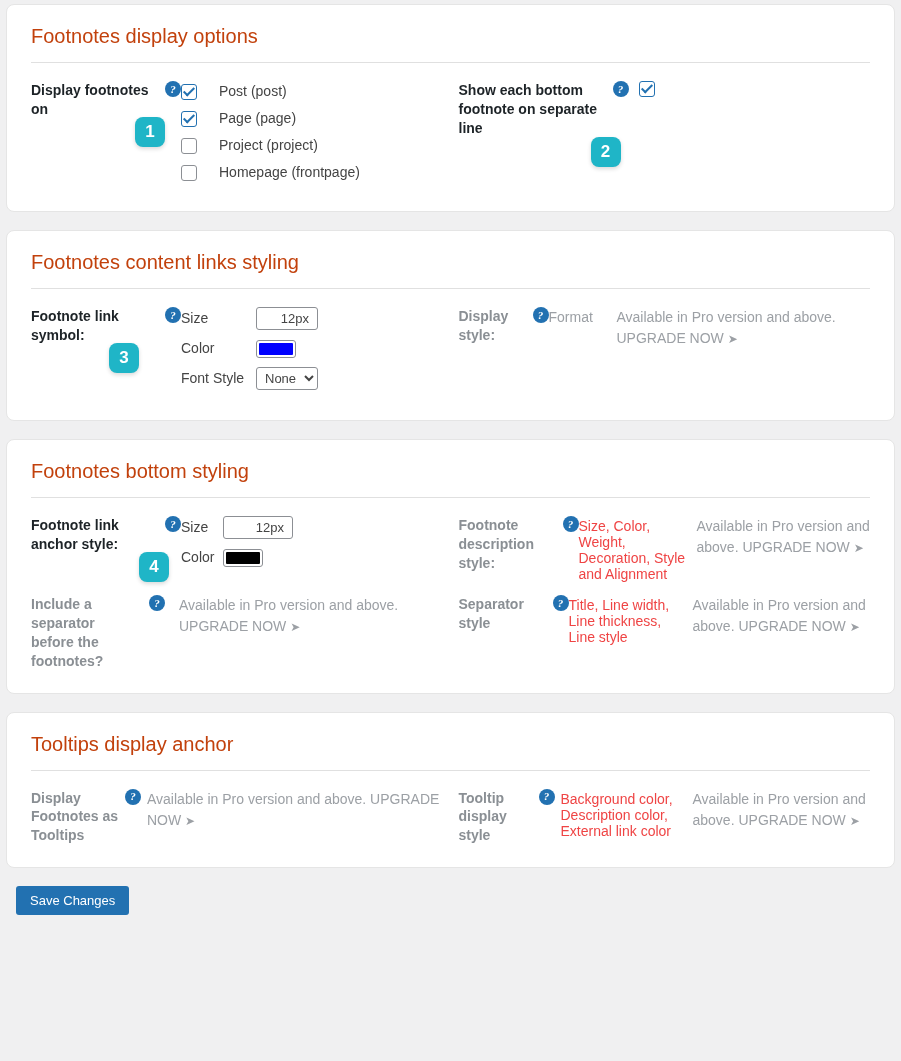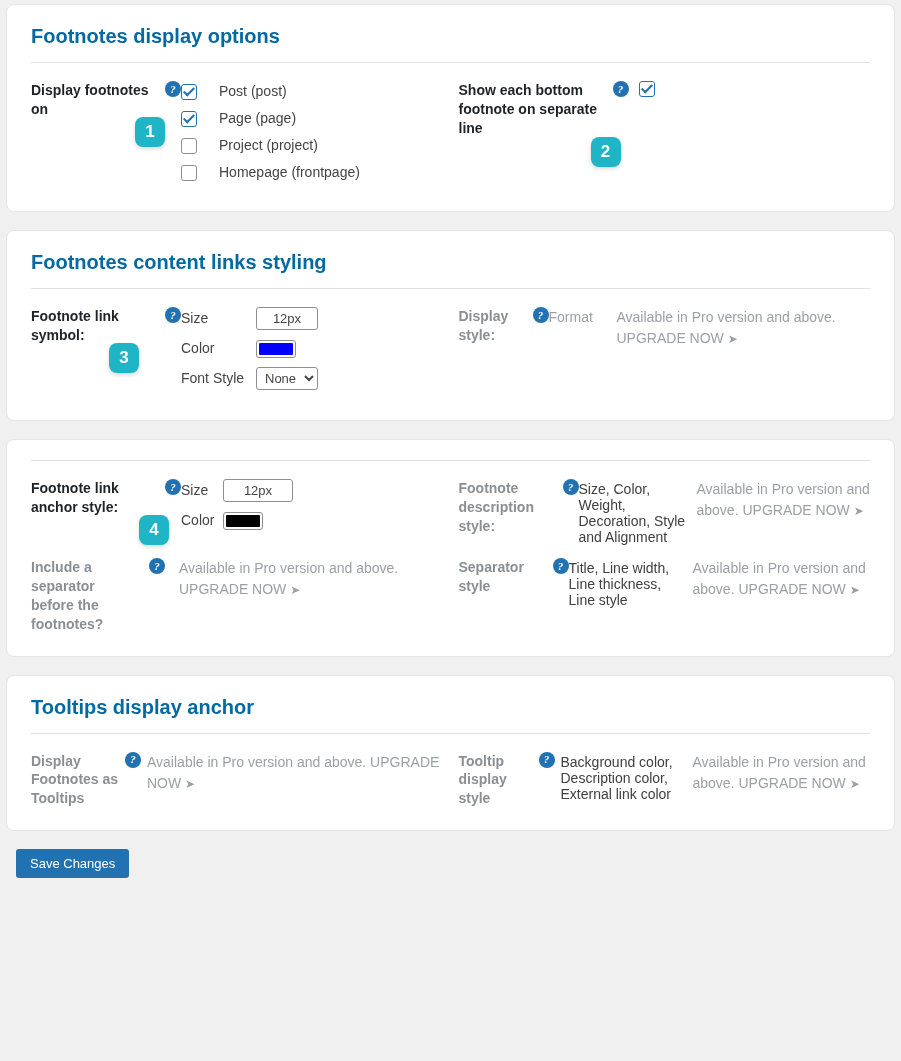--- a/index.html
+++ b/index.html
@@ -1,41 +1,41 @@
 <!DOCTYPE html>
 <html><head>
 <meta charset="utf-8">
 <style>
 *{box-sizing:border-box;margin:0;padding:0}
 body{background:#f0f0f1;font-family:-apple-system,BlinkMacSystemFont,"Segoe UI",Verdana,Arial,sans-serif;font-size:14px;color:#3c434a;padding:0 0 20px 0;width:901px}
 .panel{background:#fff;border:1px solid #e5e5e5;border-radius:8px;margin:4px 6px 18px 6px;padding:20px 24px 22px 24px}
-h2{font-size:20px;font-weight:700;color:#0369a1;margin-bottom:14px}
+h2{font-size:20px;font-weight:400;color:#c2410c;margin-bottom:14px}
 hr{border:none;border-top:1px solid #e0e0e0;margin-bottom:18px}
 .two-col{display:flex;gap:16px}
 .col{flex:1;display:flex;gap:0}
 .label-cell{width:150px;position:relative;font-weight:700;color:#1d2327;font-size:14px;padding-right:14px;line-height:1.35}
 .label-cell.muted{color:#8a8f94}
 .help-icon{position:absolute;top:0;right:0;width:16px;height:16px;border-radius:50%;background:#2271b1;color:#fff;font-size:11px;font-weight:700;display:flex;align-items:center;justify-content:center;font-style:italic;font-family:Georgia,serif;cursor:help}
 .opt-cell{flex:1;color:#444;line-height:1.5}
 .checkbox-row{display:flex;align-items:center;gap:22px;margin-bottom:6px}
 .cb{appearance:none;width:16px;height:16px;border:1px solid #8c8f94;border-radius:3px;background:#fff;position:relative;cursor:pointer}
 .cb:checked{border-color:#2271b1}
 .cb:checked::after{content:"";position:absolute;left:4px;top:0px;width:4px;height:9px;border:solid #2271b1;border-width:0 2px 2px 0;transform:rotate(45deg)}
 .badge{position:absolute;width:30px;height:30px;border-radius:8px;background:#1fb5c7;color:#fff;font-weight:700;font-size:17px;display:flex;align-items:center;justify-content:center;box-shadow:0 2px 4px rgba(0,0,0,.15)}
 .field-row{display:flex;align-items:center;margin-bottom:8px}
 .field-label{width:75px;color:#444}
-.text-input{border:1px solid #8c8f94;border-radius:3px;padding:3px 8px;width:62px;font-size:13px;text-align:center;color:#444}
+.text-input{border:1px solid #8c8f94;border-radius:3px;padding:3px 8px;width:62px;font-size:13px;text-align:right;color:#444}
 .color-swatch{width:40px;height:18px;border:1px solid #8c8f94;border-radius:3px;padding:2px;display:inline-flex;cursor:pointer}
 .color-inner{flex:1;border-radius:1px}
 .select{border:1px solid #8c8f94;border-radius:3px;padding:2px 4px;font-size:13px;color:#444;background:#fff}
 .pro-text{color:#9ca0a5;font-size:14px;line-height:1.5}
 .pro-link{cursor:pointer}
 .arrow{font-size:12px}
 .sub-cell{width:68px;color:#9ca0a5;font-size:14px;padding-top:2px}
-.sub-cell.dark{color:#404040}
+.sub-cell.dark{color:#ef4444}
 .save-btn{background:#2271b1;color:#fff;border:none;border-radius:3px;padding:7px 14px;font-size:13px;cursor:pointer;margin-left:16px}
 .row-gap{margin-top:13px}
 </style>
 </head>
 <body>
 
 
 
 
 <div class="panel">
@@ -116,20 +116,21 @@
       <div class="sub-cell">Format</div>
       <div class="opt-cell pro-text">
         <span>Available in Pro version and above. </span><span class="pro-link"><span>UPGRADE NOW </span><span class="arrow">➤</span></span>
       </div>
     </div>
   </div>
 </div>
 
 
 <div class="panel">
+  <h2>Footnotes bottom styling</h2>
   <hr>
   <div class="two-col">
     <div class="col">
       <div class="label-cell">
         <span>Footnote link anchor style:</span>
         <span class="help-icon">?</span>
         <div class="badge" style="top:36px;left:108px">4</div>
       </div>
       <div class="opt-cell">
         <div class="field-row">

